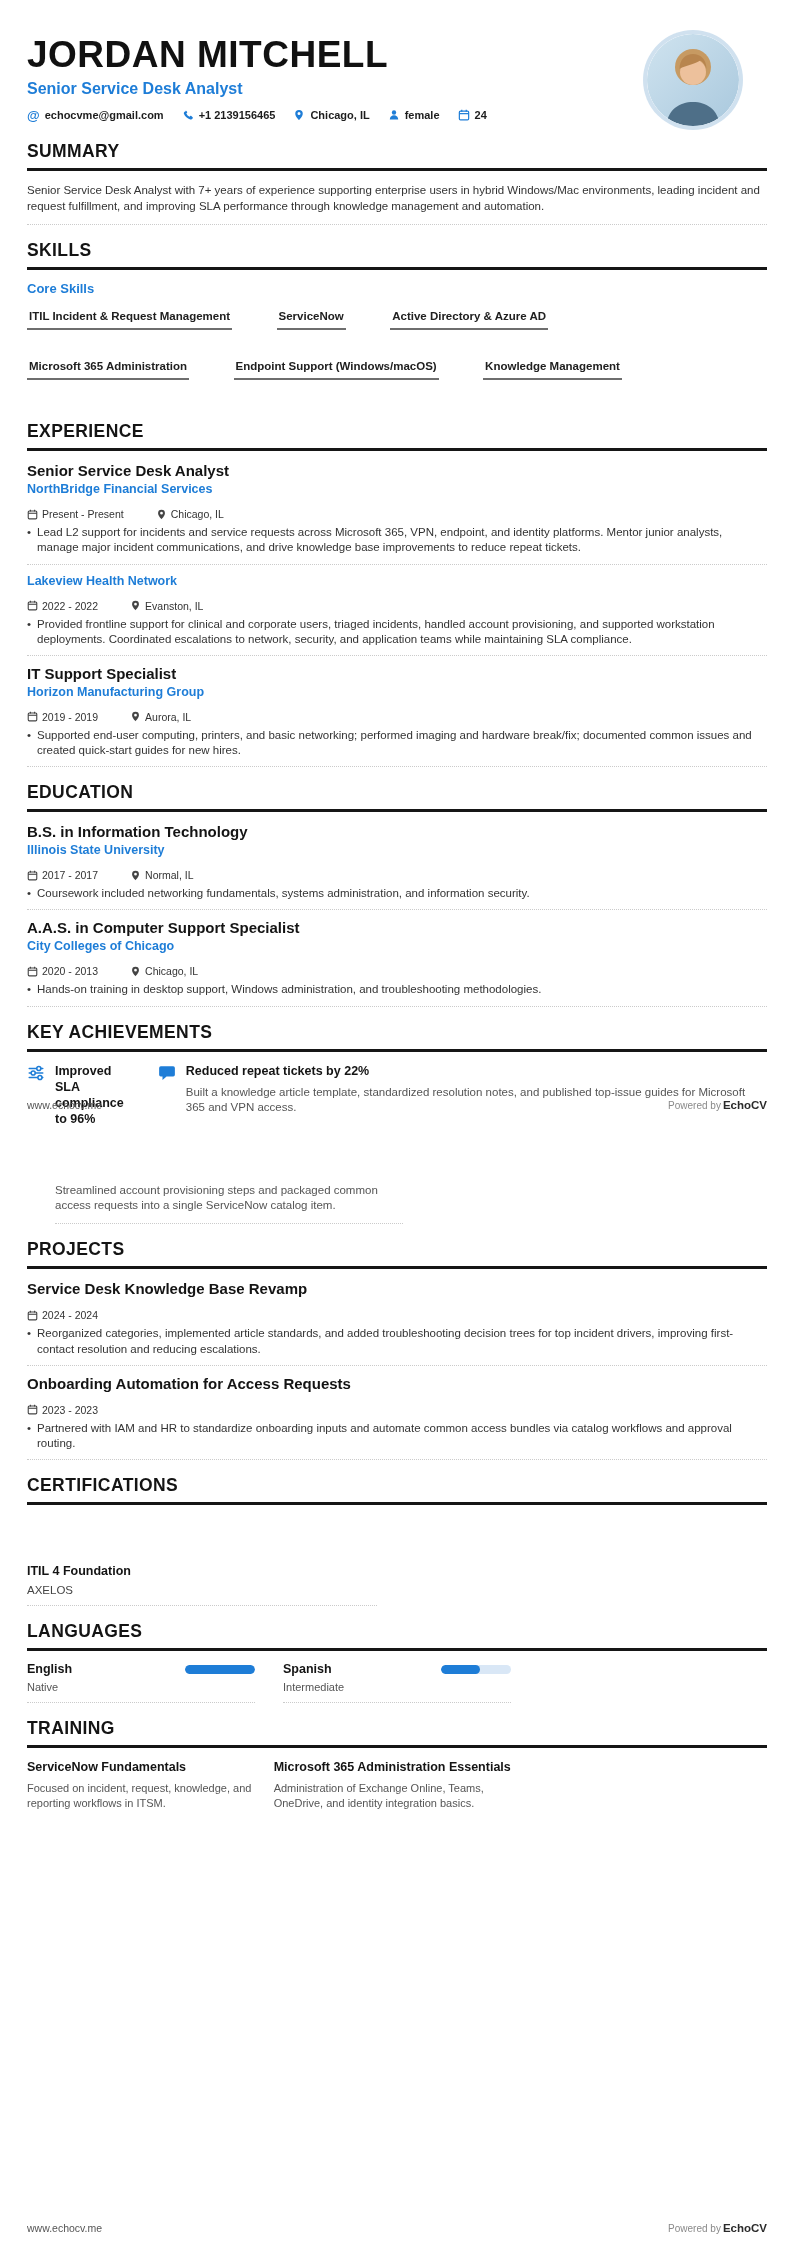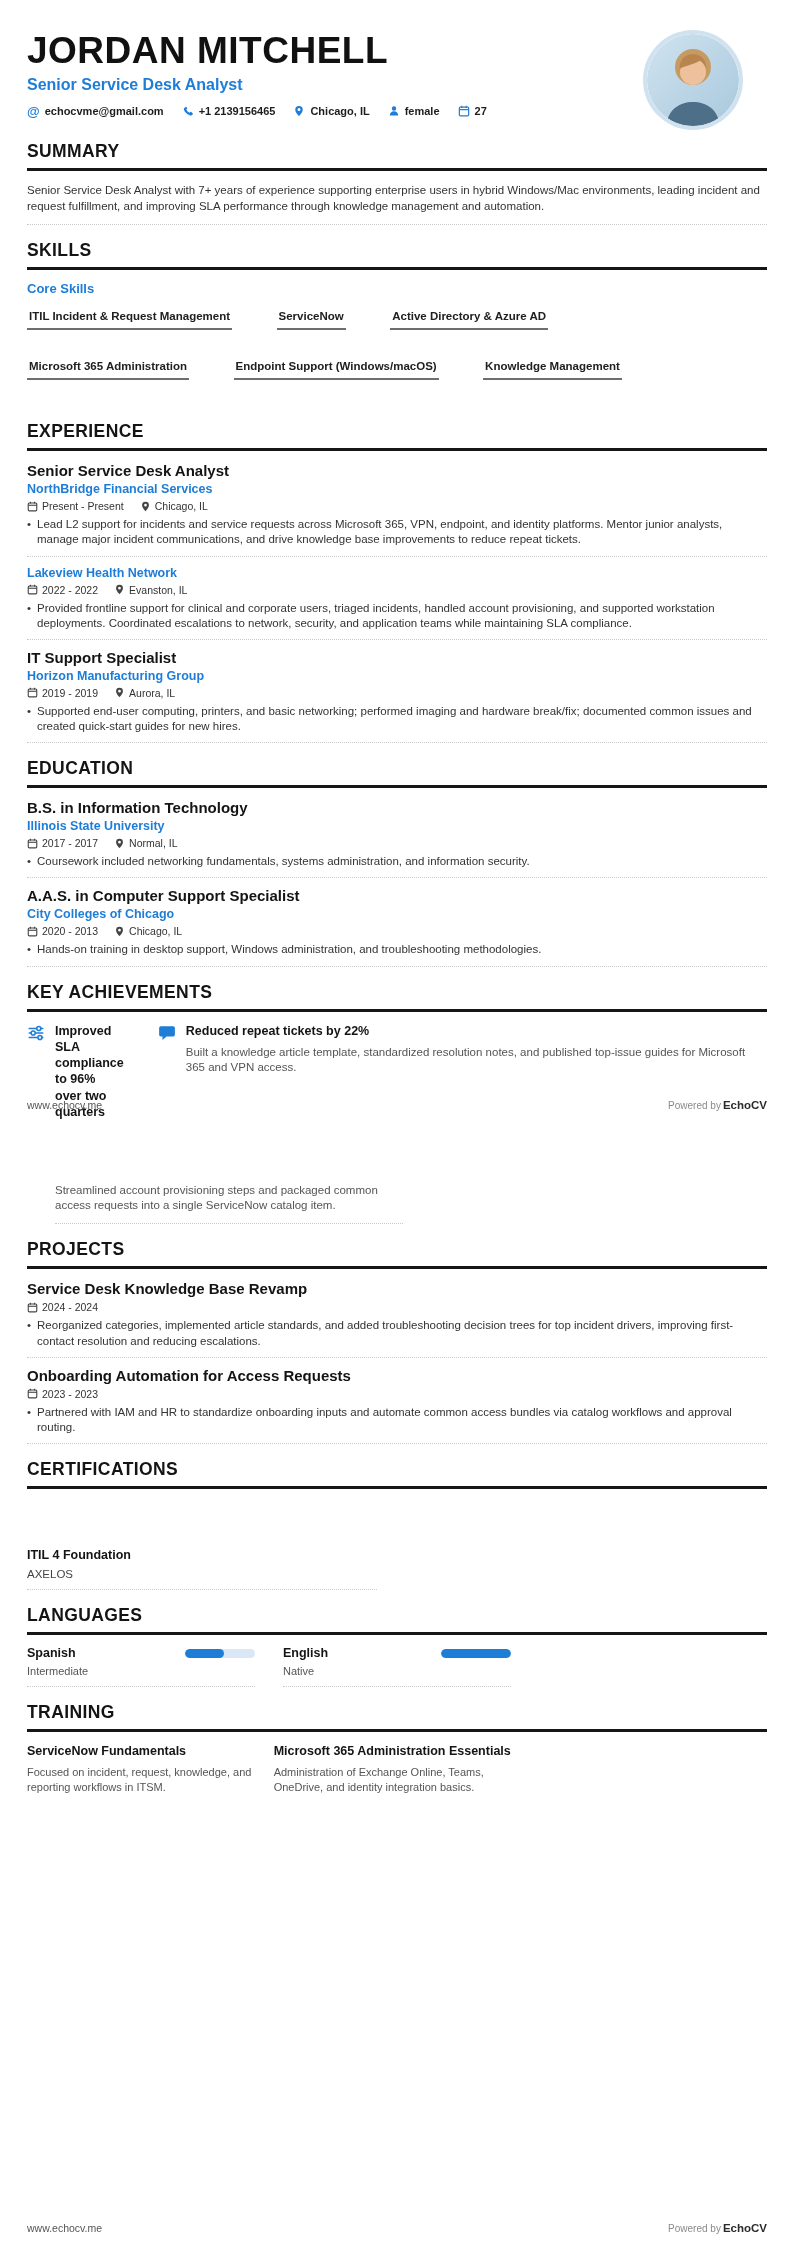--- a/index.html
+++ b/index.html
@@ -3,21 +3,21 @@
 <meta charset="utf-8">
 <style>
   :root { --accent:#1e7dd7; }
   * { margin:0; padding:0; box-sizing:border-box; }
   html,body { background:#fff; }
   body { width:794px; font-family:"Liberation Sans", sans-serif; color:#222; }
   .doc { width:794px; }
   .page { position:relative; width:794px; height:1123px; padding:32px 27px 0; overflow:hidden; background:#fff; }
 
   
-  .header { display:flex; justify-content:space-between; align-items:flex-start; }
+  .header { display:flex; justify-content:space-between; align-items:center; }
   .name { font-size:37px; font-weight:bold; letter-spacing:.5px; color:#111; line-height:1.05; }
   .role { margin-top:5px; font-size:16px; font-weight:bold; color:var(--accent); }
   .contact { display:flex; gap:18px; margin-top:11px; flex-wrap:wrap; }
   .contact-item { display:flex; align-items:center; gap:5px; font-size:11px; font-weight:bold; color:#1d1d1d; }
   .ci { width:12px; height:12px; color:var(--accent); display:block; }
   .at-glyph { font-size:13px; font-weight:bold; color:var(--accent); line-height:1; }
   .avatar { width:92px; height:92px; border-radius:50%; overflow:hidden; margin:2px 28px 0 0; flex:none; box-shadow:0 0 0 4px rgba(120,170,210,.35); }
   .avatar svg { display:block; width:100%; height:100%; }
 
   
@@ -27,21 +27,21 @@
 
   
   .skill-label { font-size:13px; font-weight:bold; color:var(--accent); margin-bottom:10px; }
   .skill { display:inline-block; font-size:11.5px; font-weight:bold; color:#202020; border-bottom:2px solid #6e6e6e; padding:0 2px 6px; margin:0 40px 26px 0; }
 
   
   .item { padding-bottom:8px; margin-bottom:9px; border-bottom:1px dotted #cbcbcb; }
   .item:last-child { margin-bottom:0; }
   .item-title { font-size:15px; font-weight:bold; color:#141414; }
   .item-sub { font-size:12.5px; font-weight:bold; color:var(--accent); margin-top:3px; }
-  .meta { display:flex; gap:16px; margin-top:4px; align-items:center; }
+  .meta { display:flex; gap:32px; margin-top:12px; align-items:center; }
   .meta-item { display:flex; align-items:center; gap:4px; font-size:10.5px; color:#333; }
   .mi { width:11px; height:11px; color:#444; flex:none; }
   .bullet { display:flex; gap:6px; margin-top:5px; font-size:11.5px; line-height:1.32; color:#333; }
   .bullet .dot { flex:none; }
 
   
   .ach-grid { display:grid; grid-template-columns:1fr; column-gap:34px; }
   .ach { display:flex; gap:10px; padding-bottom:9px; margin-bottom:9px; border-bottom:1px dotted #cbcbcb; align-items:flex-start; }
   .ach.c1r1 { grid-column:1; grid-row:1; }
   .ach.c2r1 { grid-column:2; grid-row:1; }
@@ -143,21 +143,21 @@
           <span class="contact-item">
             <svg class="ci">
                 <use href="#i-user"></use>
               </svg>
             <span>female</span>
           </span>
           <span class="contact-item">
             <svg class="ci">
                 <use href="#i-cal"></use>
               </svg>
-            <span>27</span>
+            <span>24</span>
           </span>
         </div>
       </div>
       <div class="avatar">
         <svg viewBox="0 0 92 92">
           <defs>
             <clipPath id="avclip">
                 <circle cx="46" cy="46" r="46"></circle>
               </clipPath>
             <linearGradient id="avbg" x1="0" y1="0" x2="1" y2="1">
@@ -404,34 +404,34 @@
           <div class="cert-issuer">AXELOS</div>
         </div>
       </div>
     </section>
 
     <section class="sec">
       <h2 class="sec-h">LANGUAGES</h2>
       <div class="lang-grid">
         <div class="lang">
           <div>
+            <div class="lang-name">English</div>
+            <div class="lang-level">Native</div>
+          </div>
+          <div class="bar">
+            <div class="bar-fill" style="width: 100%;"></div>
+          </div>
+        </div>
+        <div class="lang">
+          <div>
             <div class="lang-name">Spanish</div>
             <div class="lang-level">Intermediate</div>
           </div>
           <div class="bar">
             <div class="bar-fill" style="width: 55%;"></div>
-          </div>
-        </div>
-        <div class="lang">
-          <div>
-            <div class="lang-name">English</div>
-            <div class="lang-level">Native</div>
-          </div>
-          <div class="bar">
-            <div class="bar-fill" style="width: 100%;"></div>
           </div>
         </div>
         <div></div>
       </div>
     </section>
 
     <section class="sec">
       <h2 class="sec-h">TRAINING</h2>
       <div class="train-grid">
         <div>

